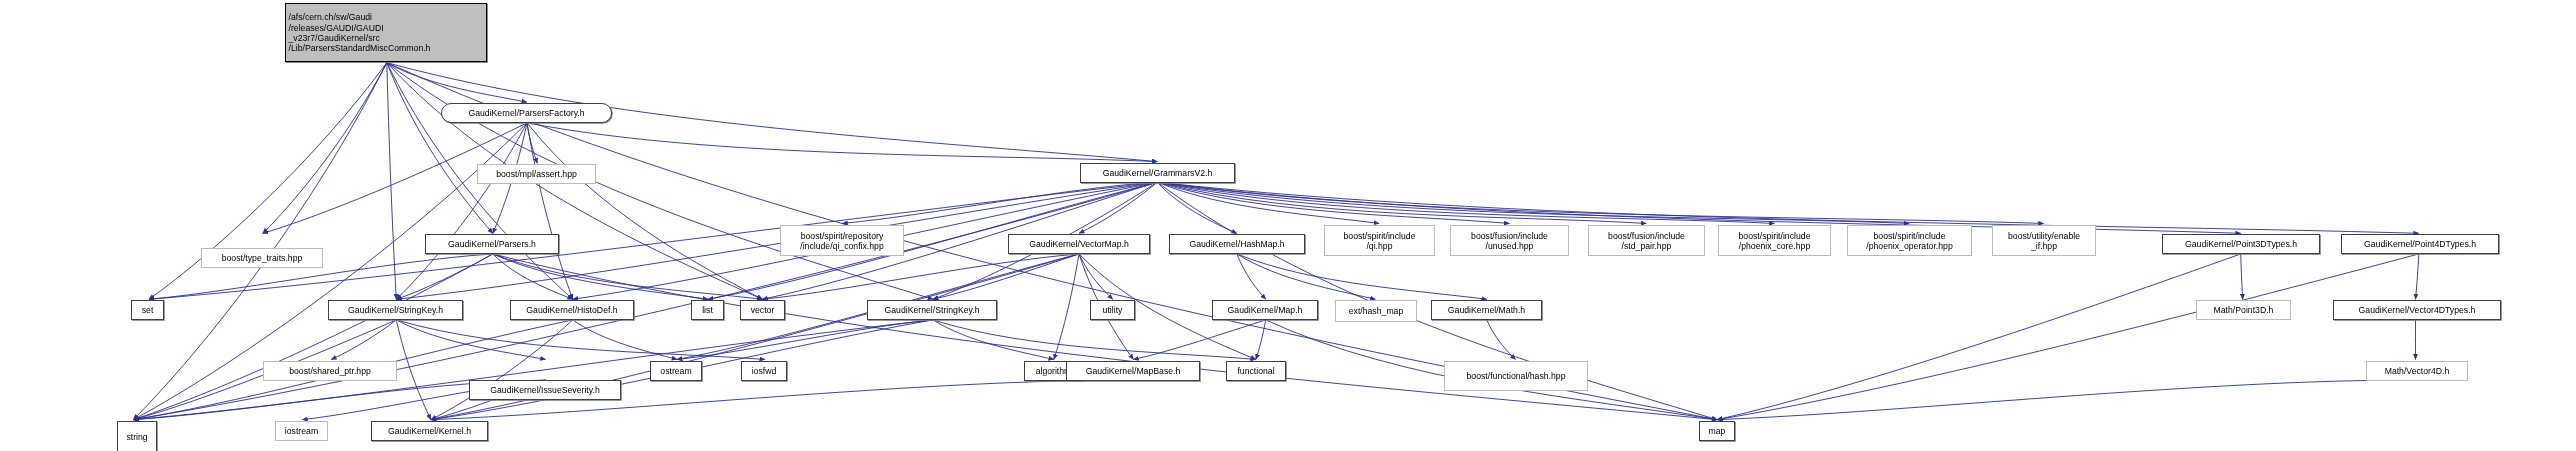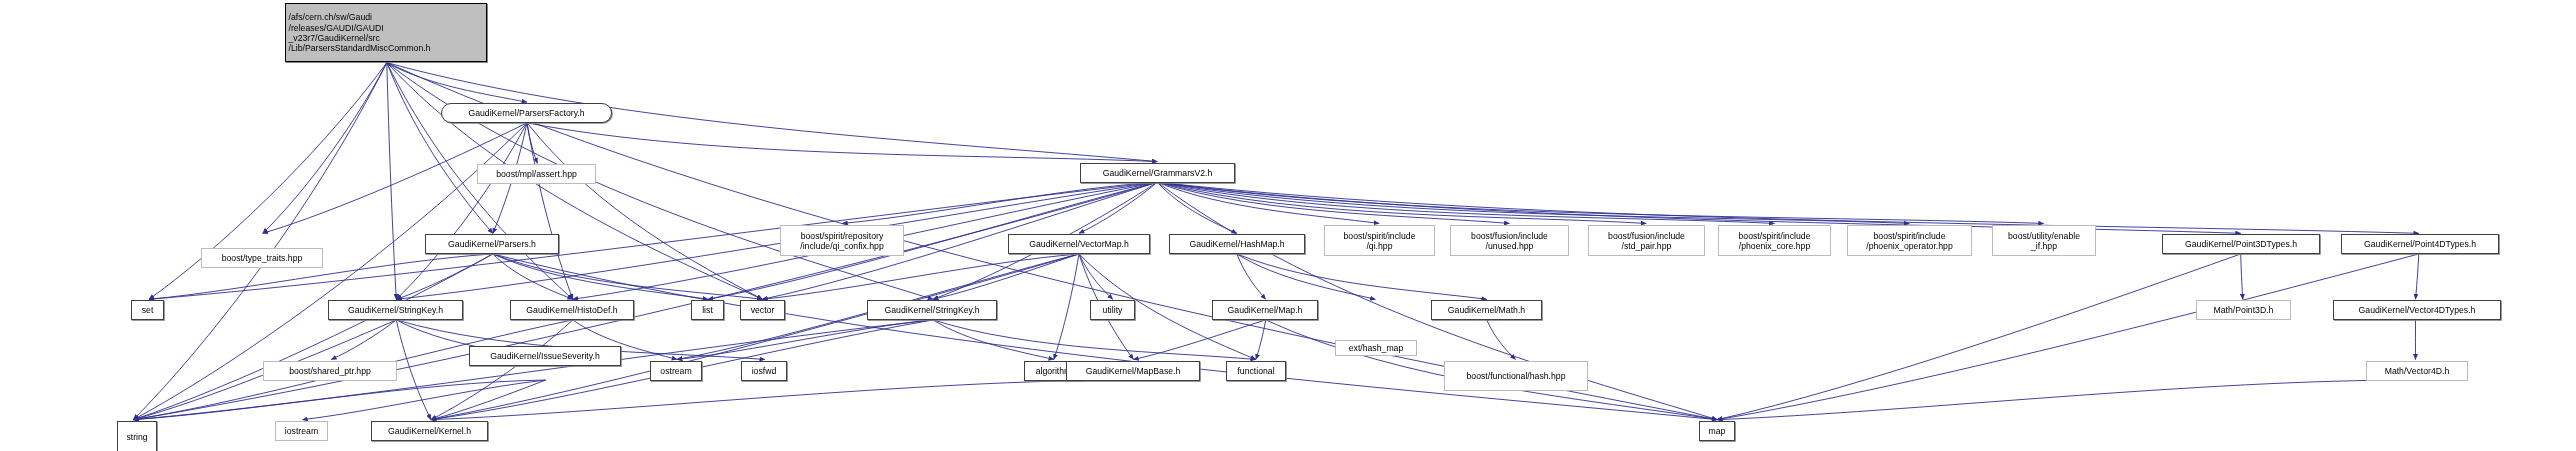--- a/index.html
+++ b/index.html
@@ -174,26 +174,26 @@
     <div class="node solid" style="left: 2162px; top: 234px; width: 158px; height: 20px;">GaudiKernel/Point3DTypes.h</div>
     <div class="node solid" style="left: 2341px; top: 234px; width: 158px; height: 20px;">GaudiKernel/Point4DTypes.h</div>
     <div class="node solid" style="left: 131px; top: 300px; width: 33px; height: 20px;">set</div>
     <div class="node solid" style="left: 328px; top: 300px; width: 135px; height: 20px;">GaudiKernel/StringKey.h</div>
     <div class="node solid" style="left: 510px; top: 300px; width: 124px; height: 20px;">GaudiKernel/HistoDef.h</div>
     <div class="node solid" style="left: 691px; top: 300px; width: 33px; height: 20px;">list</div>
     <div class="node solid" style="left: 740px; top: 300px; width: 45px; height: 20px;">vector</div>
     <div class="node solid" style="left: 867px; top: 300px; width: 130px; height: 20px;">GaudiKernel/StringKey.h</div>
     <div class="node solid" style="left: 1090px; top: 300px; width: 45px; height: 20px;">utility</div>
     <div class="node solid" style="left: 1212px; top: 300px; width: 106px; height: 20px;">GaudiKernel/Map.h</div>
-    <div class="node plain" style="left: 1335px; top: 300px; width: 82px; height: 16px; margin-top: 40px;">ext/hash_map</div>
+    <div class="node plain" style="left: 1335px; top: 300px; width: 82px; height: 22px;">ext/hash_map</div>
     <div class="node solid" style="left: 1431px; top: 300px; width: 111px; height: 20px;">GaudiKernel/Math.h</div>
     <div class="node plain" style="left: 2196px; top: 300px; width: 95px; height: 20px;">Math/Point3D.h</div>
     <div class="node solid" style="left: 2333px; top: 300px; width: 168px; height: 20px;">GaudiKernel/Vector4DTypes.h</div>
     <div class="node plain" style="left: 263px; top: 361px; width: 134px; height: 20px;">boost/shared_ptr.hpp</div>
-    <div class="node solid" style="left: 469px; top: 346px; width: 152px; height: 20px;">GaudiKernel/IssueSeverity.h</div>
+    <div class="node solid" style="left: 469px; top: 380px; width: 152px; height: 20px;">GaudiKernel/IssueSeverity.h</div>
     <div class="node solid" style="left: 650px; top: 361px; width: 52px; height: 20px;">ostream</div>
     <div class="node solid" style="left: 741px; top: 361px; width: 46px; height: 20px;">iosfwd</div>
     <div class="node solid" style="left: 1024px; top: 361px; width: 59px; height: 20px;">algorithm</div>
     <div class="node solid" style="left: 1066px; top: 361px; width: 134px; height: 20px;">GaudiKernel/MapBase.h</div>
     <div class="node solid" style="left: 1226px; top: 361px; width: 60px; height: 20px;">functional</div>
     <div class="node plain" style="left: 1444px; top: 361px; width: 144px; height: 30px;">boost/functional/hash.hpp</div>
     <div class="node plain" style="left: 2366px; top: 361px; width: 102px; height: 20px; text-align: center;">Math/Vector4D.h</div>
     <div class="node plain" style="left: 275px; top: 421px; width: 53px; height: 20px;">iostream</div>
     <div class="node solid" style="left: 371px; top: 421px; width: 117px; height: 20px;">GaudiKernel/Kernel.h</div>
     <div class="node solid" style="left: 117px; top: 421px; width: 40px; height: 32px;">string</div>

